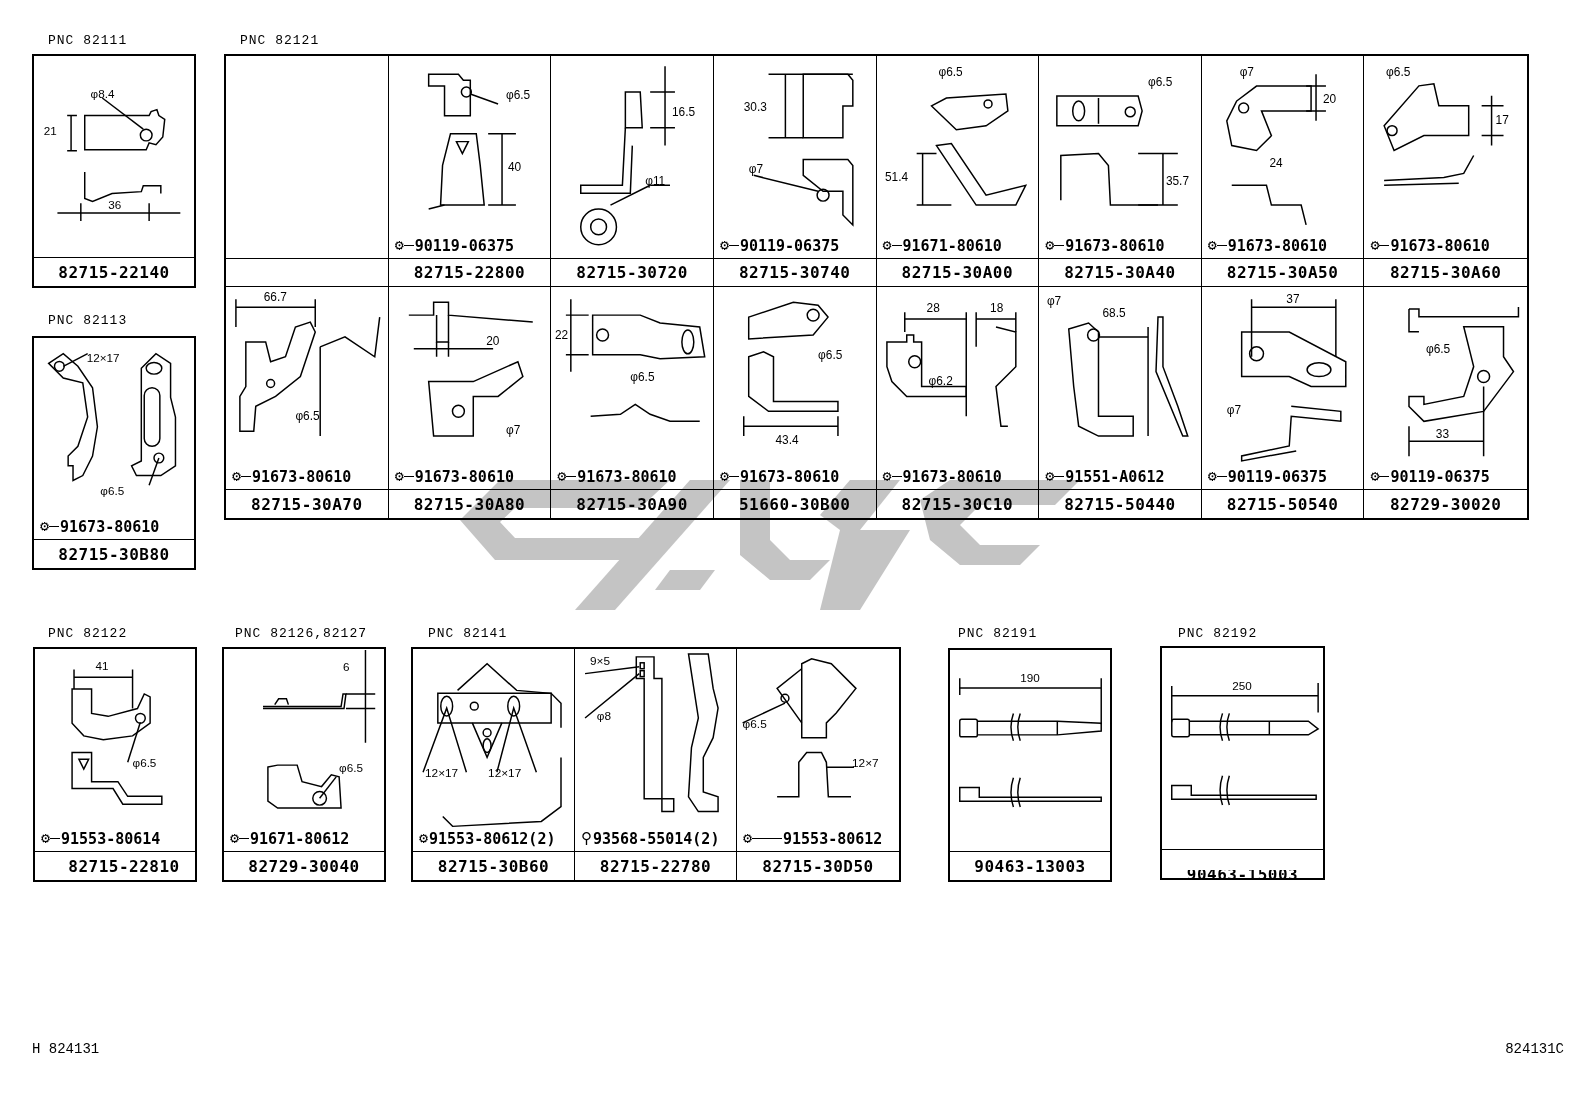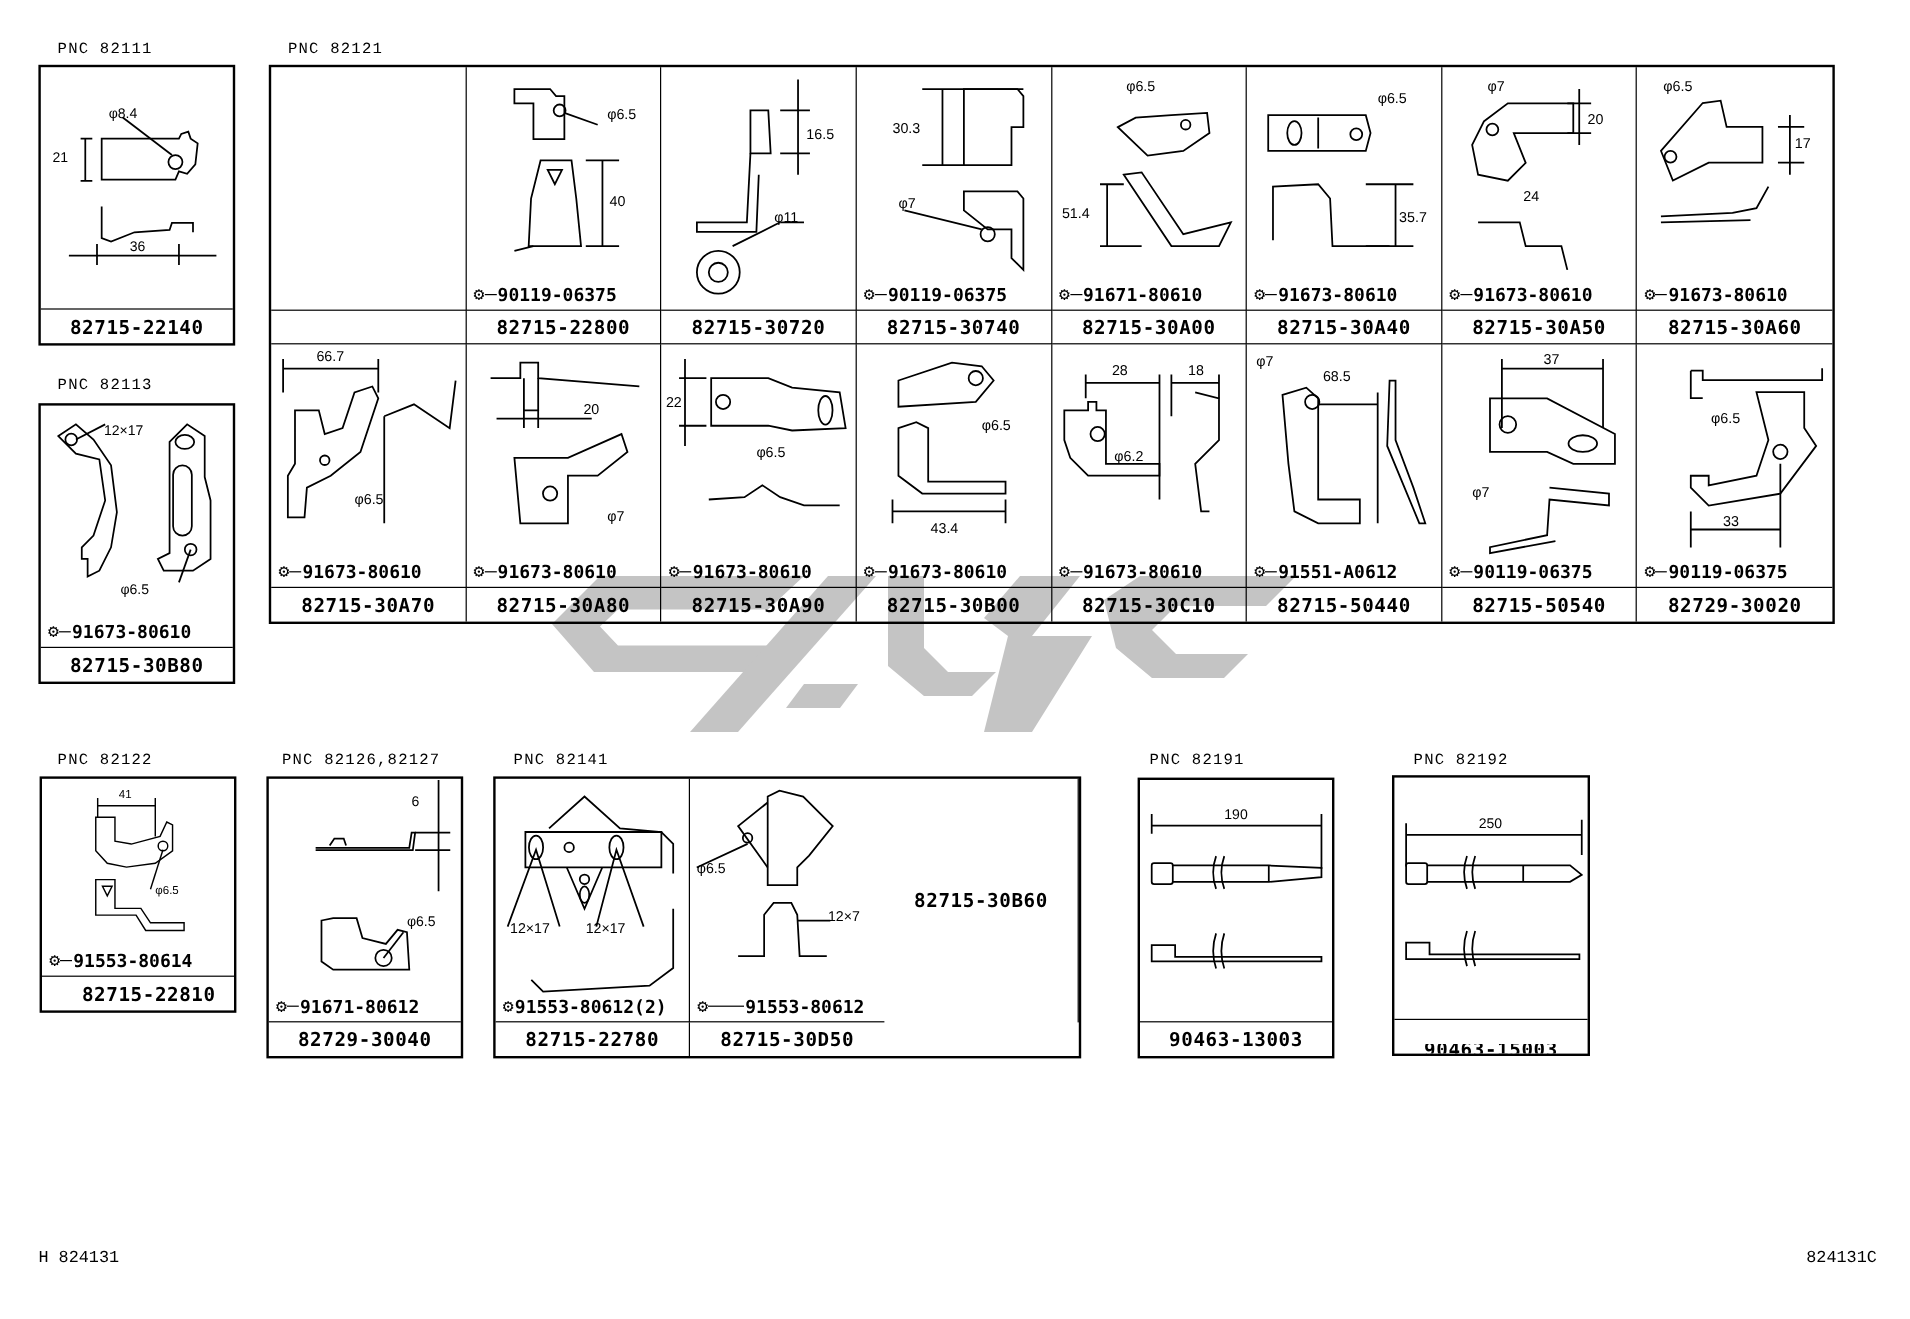--- a/index.html
+++ b/index.html
@@ -408,21 +408,21 @@
   <div class="cell" style="border-bottom:none;">
       <div class="partno">82715-30A70</div>
     </div>
   <div class="cell" style="border-bottom:none;">
       <div class="partno">82715-30A80</div>
     </div>
   <div class="cell" style="border-bottom:none;">
       <div class="partno">82715-30A90</div>
     </div>
   <div class="cell" style="border-bottom:none;">
-      <div class="partno">82715-30B00</div>
+      <div class="partno">51660-30B00</div>
     </div>
   <div class="cell" style="border-bottom:none;">
       <div class="partno">82715-30C10</div>
     </div>
   <div class="cell" style="border-bottom:none;">
       <div class="partno">82715-50440</div>
     </div>
   <div class="cell" style="border-bottom:none;">
       <div class="partno">82715-50540</div>
     </div>
@@ -453,21 +453,21 @@
         <span style="font-size:15px;">⚙</span>
         <span class="lead"></span>
         <span class="bn">91673-80610</span>
       </div>
   </div>
   <div class="cell last-col" style="border-bottom:none;">
     <div class="partno">82715-30B80</div>
   </div>
 </div>
 
-<div class="grid" style="left:33px;top:647px;width:164px;height:197px;grid-template-rows:1fr 28px;">
+<div class="grid" style="left:33px;top:647px;width:164px;height:235px;grid-template-rows:1fr 28px;">
   <div class="cell last-col">
     <div class="fig">
         <svg viewBox="0 0 164 205">
           <g fill="none" stroke="#000" stroke-width="1.5">
       <path d="M38,40 L58,40 L58,65 L75,68 L105,60 L112,45 L118,48 L118,75 L100,88 L70,92 L50,88 L38,75 Z"></path>
             <circle cx="108" cy="70" r="5"></circle>
       <path d="M38,105 L58,105 L58,135 L85,135 L95,150 L130,150 L130,158 L90,158 L80,142 L38,142 Z"></path>
             <path d="M45,112 L55,112 L50,122 Z"></path>
       <path d="M40,28 L100,28 M40,20 L40,40 M100,20 L100,60"></path>
             <line x1="108" y1="74" x2="95" y2="115"></line>
@@ -532,20 +532,39 @@
     </g>
     <text x="12" y="130" class="dim">12×17</text>
     <text x="76" y="130" class="dim">12×17</text>
         </svg>
       </div>
     <div class="bolt">
         <span style="font-size:15px;">⚙</span>
         <span class="bn">91553-80612(2)</span>
       </div>
   </div>
+  <div class="cell">
+    <div class="fig">
+        <svg viewBox="0 0 163 205">
+          <g fill="none" stroke="#000" stroke-width="1.5">
+      <path d="M62,8 L80,8 L80,30 L88,30 L88,165 L100,165 L100,152 L70,152 L70,30 L62,30 Z"></path>
+            <rect x="66" y="14" width="4" height="6"></rect>
+            <rect x="66" y="22" width="4" height="6"></rect>
+      <path d="M115,5 L135,5 L140,40 L145,60 L140,90 L130,110 L130,145 L145,150 L145,165 L125,165 L115,150 L118,100 L125,70 Z"></path>
+      <path d="M10,25 L65,18 M10,70 L65,25"></path>
+    </g>
+    <text x="15" y="16" class="dim">9×5</text>
+    <text x="22" y="72" class="dim">φ8</text>
+        </svg>
+      </div>
+    <div class="bolt">
+        <span style="font-size:15px;">⚲</span>
+        <span class="bn">93568-55014(2)</span>
+      </div>
+  </div>
   <div class="cell last-col">
     <div class="fig">
         <svg viewBox="0 0 163 205">
           <g fill="none" stroke="#000" stroke-width="1.5">
       <path d="M65,15 L75,10 L95,15 L120,40 L100,65 L90,75 L90,90 L65,90 Z"></path>
             <path d="M65,20 L40,40 L65,75"></path>
             <circle cx="48" cy="50" r="4"></circle>
       <path d="M40,150 L62,150 L62,115 L70,105 L85,105 L90,115 L92,150 L115,150"></path>
       <path d="M5,75 L48,55 M90,120 L118,120"></path>
     </g>

